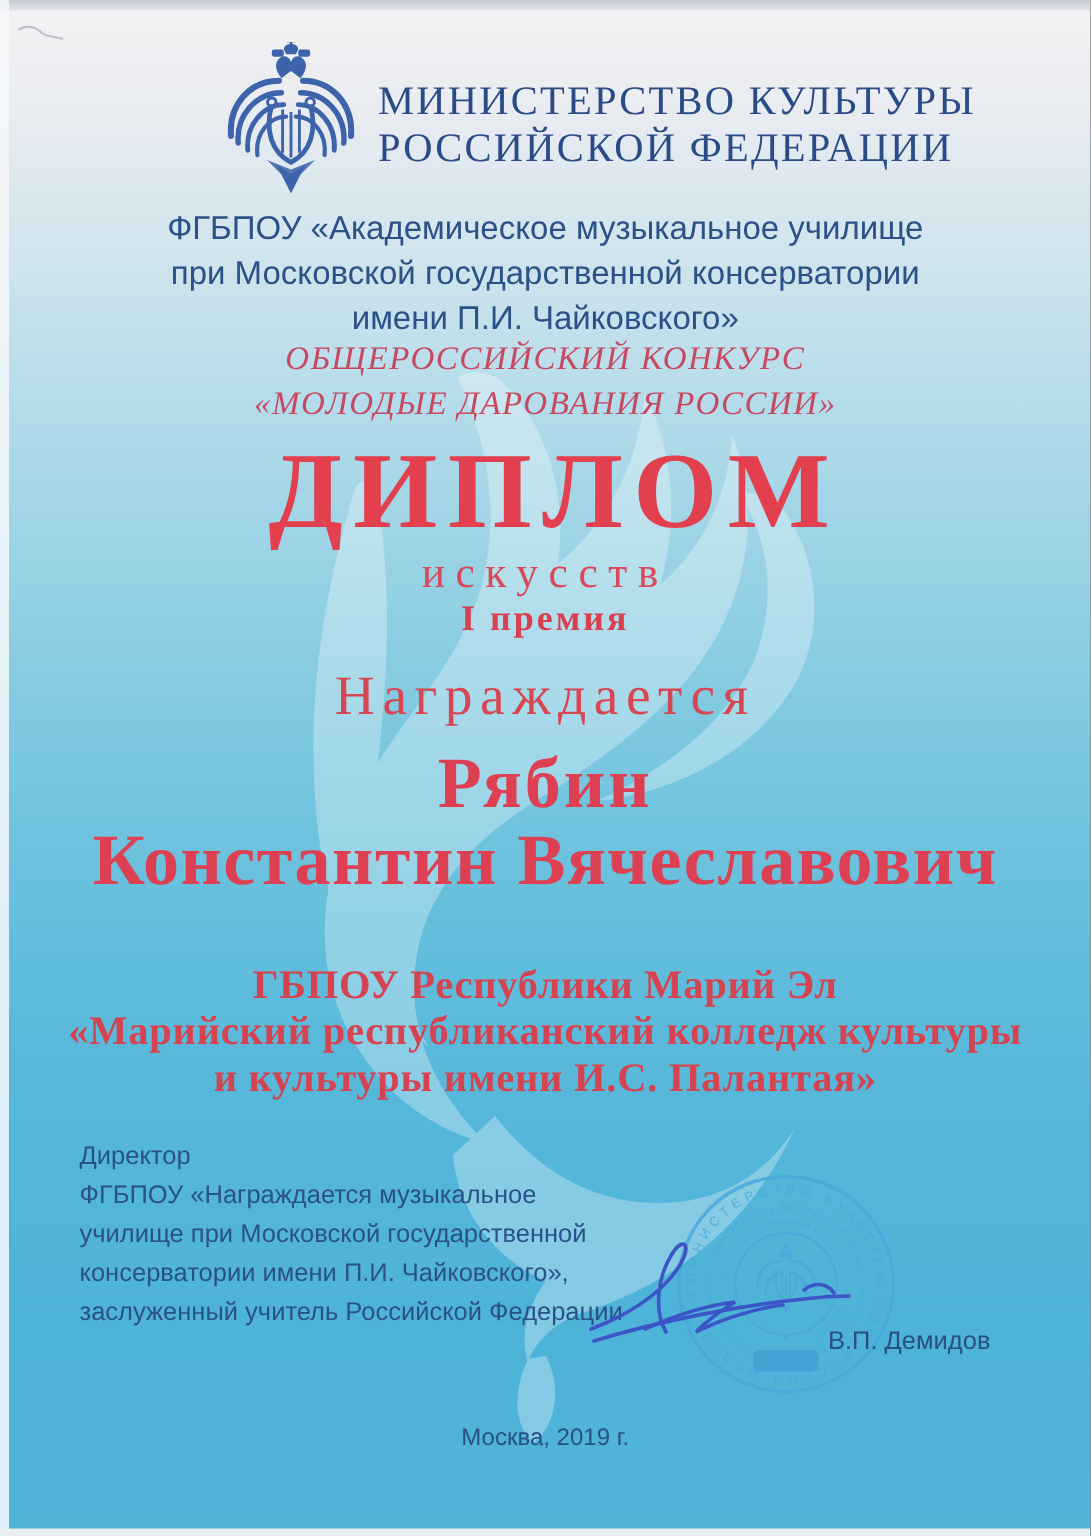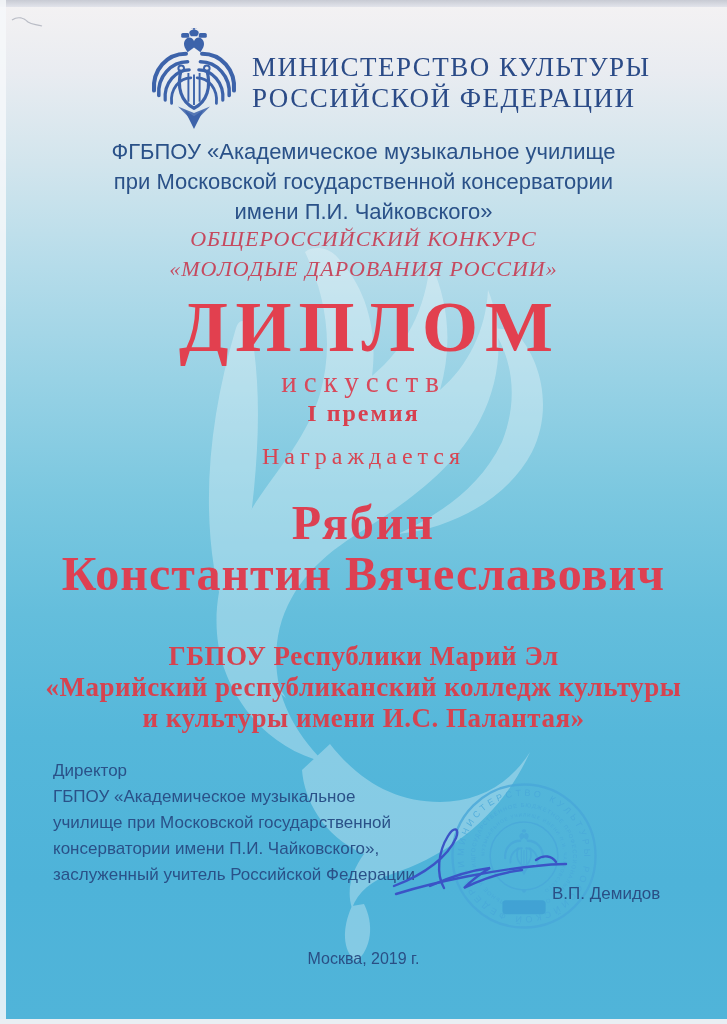--- a/index.html
+++ b/index.html
@@ -35,21 +35,21 @@
   
   .sans{font-family:"Liberation Sans", sans-serif;}
   .inst{top:137px;color:#2a5188;font-size:22px;line-height:30px;}
   
   .comp{top:224px;color:#c6495f;font-size:22px;line-height:30px;
     font-style:italic;font-weight:normal;letter-spacing:1px;}
   .title{top:290px;color:#e2404f;font-size:72px;font-weight:bold;
     letter-spacing:7px;line-height:74px;margin-left:12px;}
   .laureate{top:366px;color:#d8495b;font-size:29px;letter-spacing:7px;}
   .prize{top:400px;color:#d8404f;font-size:24px;font-weight:bold;letter-spacing:2px;}
-  .awarded{top:443px;color:#d84553;font-size:24px;letter-spacing:5px;}
+  .awarded{top:443px;color:#d84553;font-size:37px;letter-spacing:5px;}
   .surname{top:495px;color:#dd4052;font-size:48px;font-weight:bold;letter-spacing:2px;}
   .fullname{top:546px;color:#dd4052;font-size:48px;font-weight:bold;letter-spacing:1px;}
   .school{top:641px;color:#d64350;font-size:27px;line-height:31px;
     font-weight:bold;letter-spacing:.5px;}
   
   .director{left:53px;top:758px;width:390px;color:#2a5188;
     font-size:17px;line-height:26px;}
   .seal{left:444px;top:776px;width:160px;height:160px;opacity:.8;}
   .sig{left:386px;top:816px;width:200px;height:95px;}
   .sig-name{left:552px;top:884px;color:#2a4f85;font-size:17px;}
@@ -151,21 +151,21 @@
   <div class="abs ctr fullname">Константин Вячеславович</div>
 
   <div class="abs ctr school">
     <div>ГБПОУ Республики Марий Эл</div>
     <div>«Марийский республиканский колледж культуры</div>
     <div>и культуры имени И.С. Палантая»</div>
   </div>
 
   <div class="abs director sans">
     <div>Директор</div>
-    <div>ГБПОУ «Академическое музыкальное</div>
+    <div>ФГБПОУ «Награждается музыкальное</div>
     <div>училище при Московской государственной</div>
     <div>консерватории имени П.И. Чайковского»,</div>
     <div>заслуженный учитель Российской Федерации</div>
   </div>
 
   <svg class="abs seal" viewBox="0 0 170 170">
     <defs>
       <path id="ringO" d="M85,85 m-64,0 a64,64 0 1,1 128,0 a64,64 0 1,1 -128,0"></path>
       <path id="ringI" d="M85,85 m-52,0 a52,52 0 1,1 104,0 a52,52 0 1,1 -104,0"></path>
       <path id="ringI2" d="M85,85 m-42,0 a42,42 0 1,1 84,0 a42,42 0 1,1 -84,0"></path>

